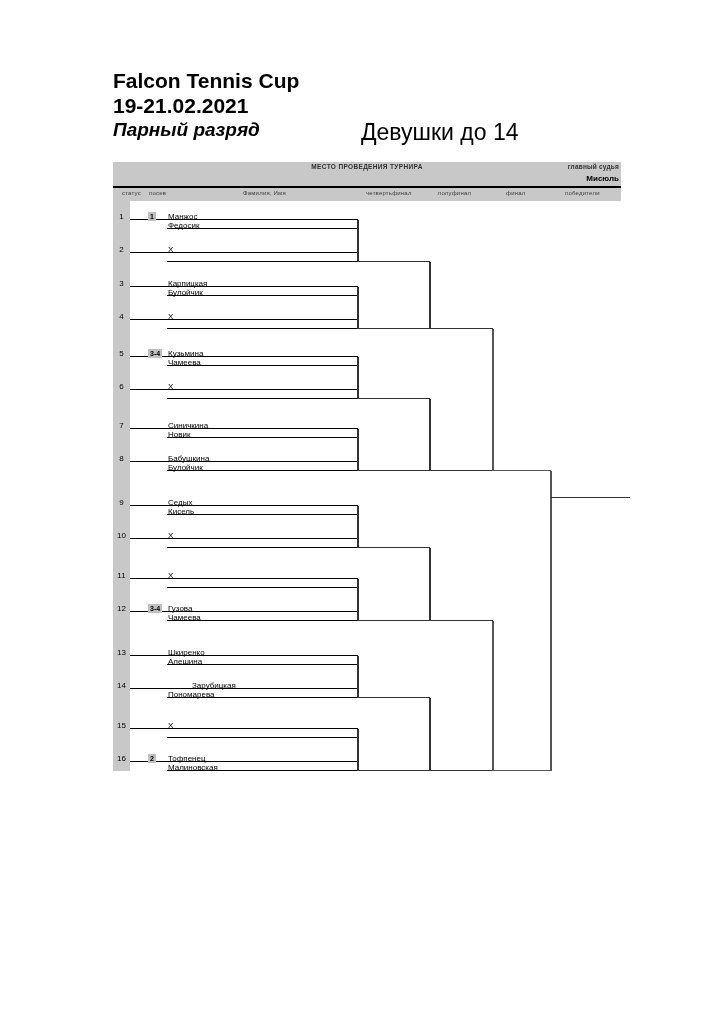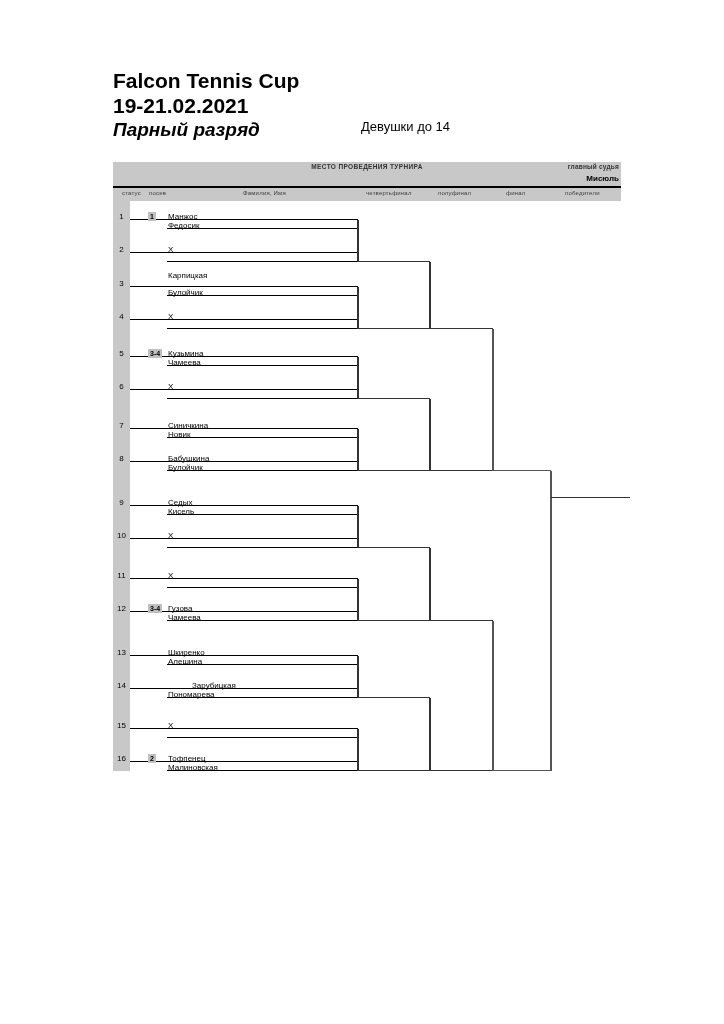--- a/index.html
+++ b/index.html
@@ -48,21 +48,21 @@
     top: 0px;
     font-size: 19px;
     font-weight: bold;
     font-style: italic;
     white-space: nowrap;
   }
   .title-category {
     position: absolute;
     left: 248px;
     top: 0px;
-    font-size: 13px;
+    font-size: 23px;
     font-weight: normal;
     white-space: nowrap;
   }
 
   
   #info-bar {
     position: absolute;
     left: 113px;
     top: 162px;
     width: 508px;
@@ -275,21 +275,21 @@
 </svg>
 
 <div id="entries-layer">
     <div class="rownum" style="left: 113px; top: 212px;">1</div>
     <div class="seed" style="left: 148px; top: 212px;">1</div>
     <div class="pname" style="left: 168px; top: 212px;">Манжос</div>
     <div class="pname" style="left: 168px; top: 221px;">Федосик</div>
     <div class="rownum" style="left: 113px; top: 245px;">2</div>
     <div class="pname" style="left: 168px; top: 245px;">X</div>
     <div class="rownum" style="left: 113px; top: 279px;">3</div>
-    <div class="pname" style="left: 168px; top: 271px;">Карпицкая</div>
+    <div class="pname" style="left: 168px; top: 279px;">Карпицкая</div>
     <div class="pname" style="left: 168px; top: 288px;">Булойчик</div>
     <div class="rownum" style="left: 113px; top: 312px;">4</div>
     <div class="pname" style="left: 168px; top: 312px;">X</div>
     <div class="rownum" style="left: 113px; top: 349px;">5</div>
     <div class="seed" style="left: 148px; top: 349px;">3-4</div>
     <div class="pname" style="left: 168px; top: 349px;">Кузьмина</div>
     <div class="pname" style="left: 168px; top: 358px;">Чамеева</div>
     <div class="rownum" style="left: 113px; top: 382px;">6</div>
     <div class="pname" style="left: 168px; top: 382px;">X</div>
     <div class="rownum" style="left: 113px; top: 421px;">7</div>

